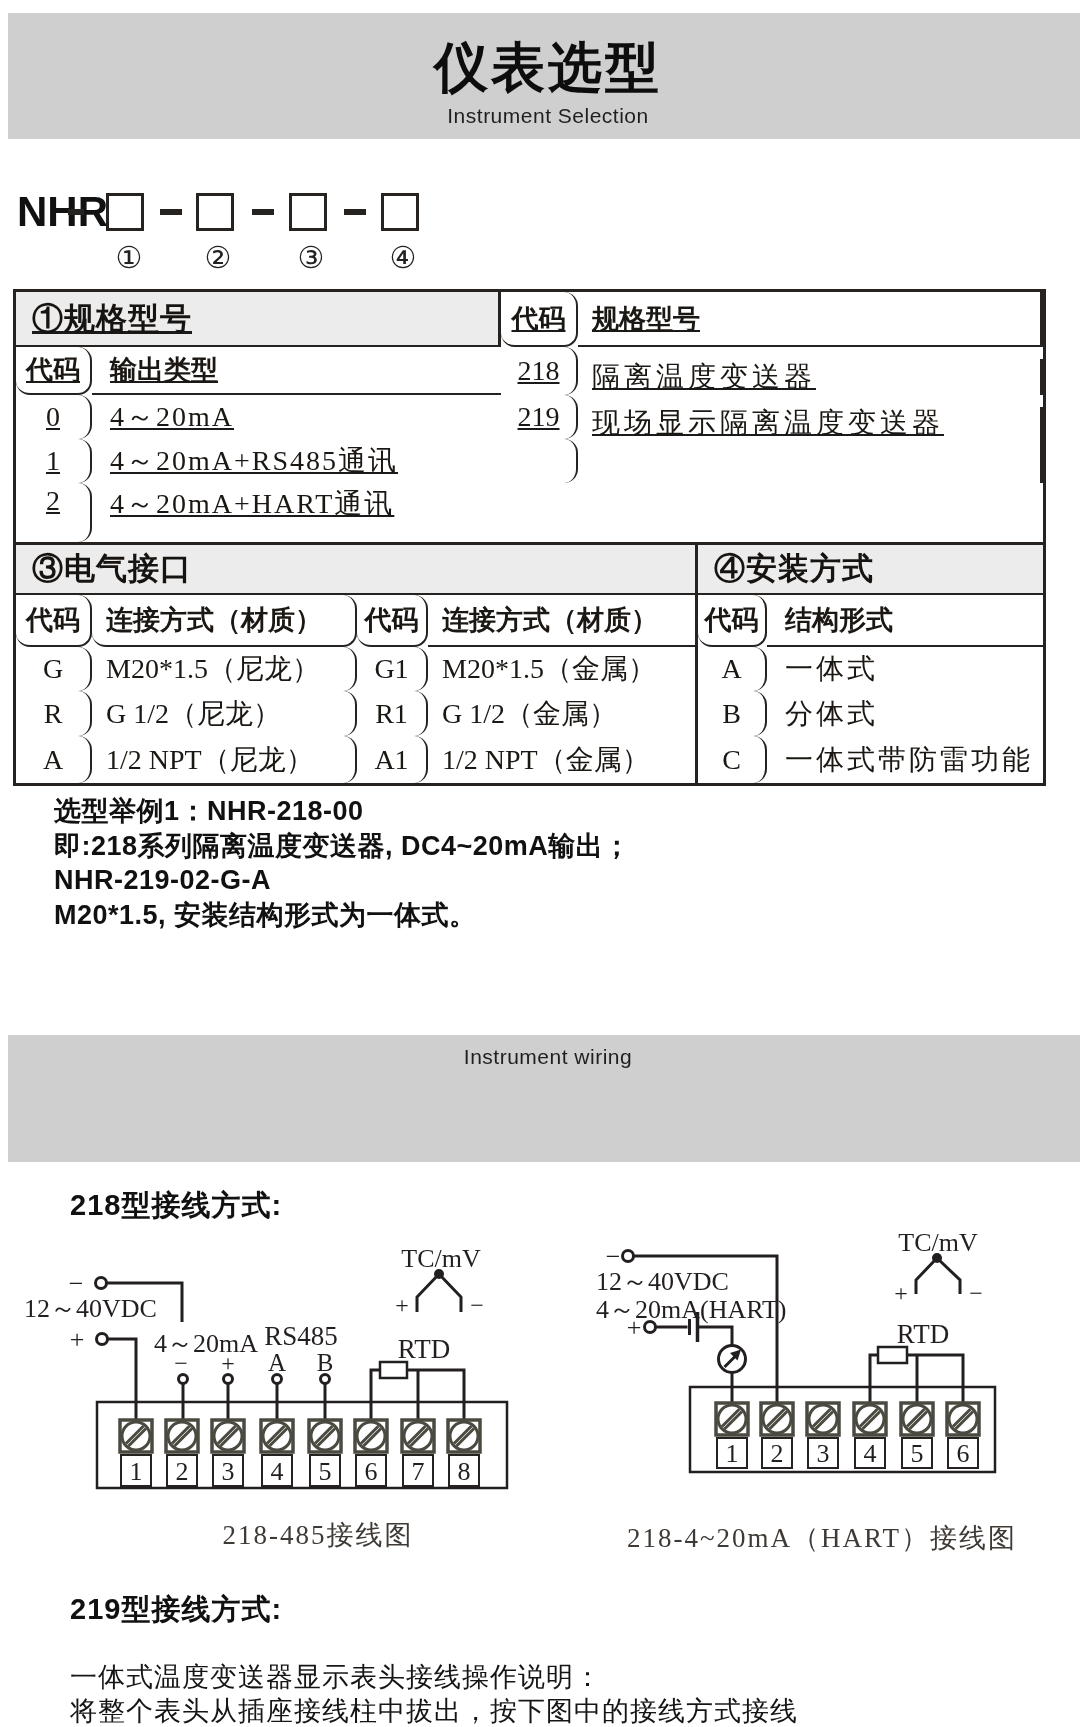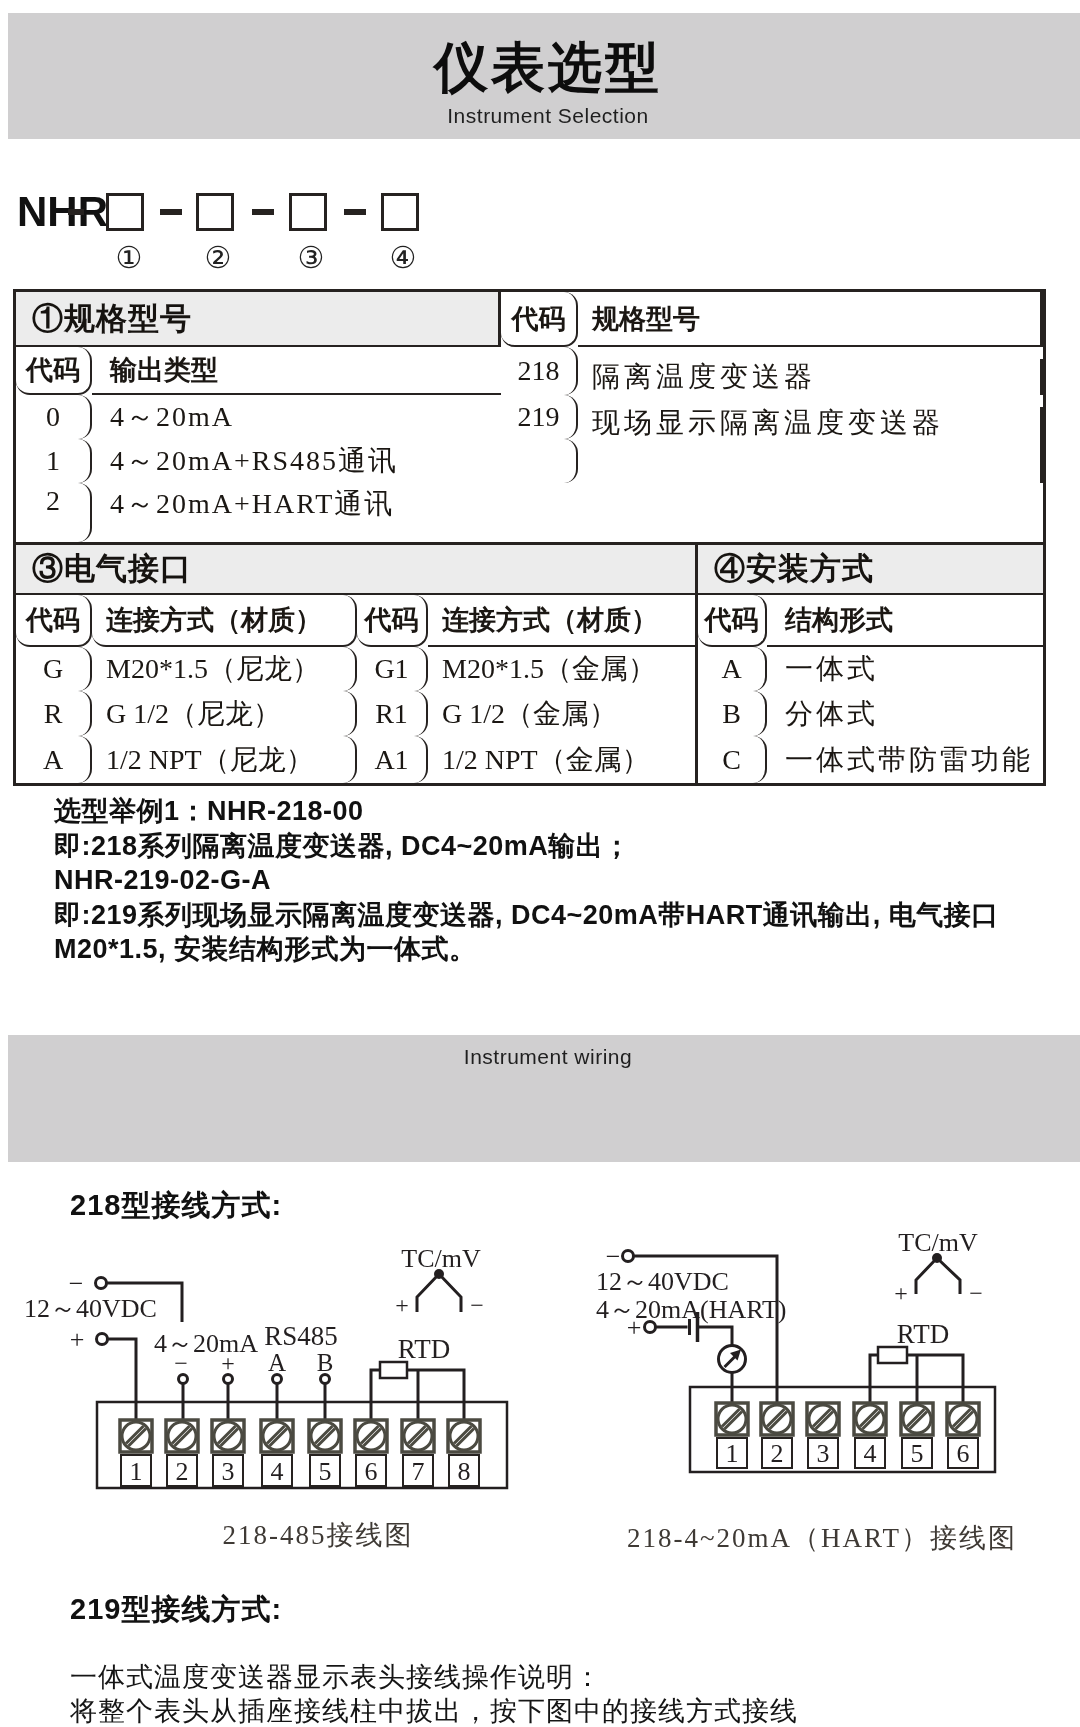--- a/index.html
+++ b/index.html
@@ -14,21 +14,21 @@
 
   
   .nhr{font-size:42px;font-weight:700;letter-spacing:0px;color:#111;}
   .code-box{border:3px solid #262220;background:#fff;}
   .dash{background:#262220;}
   .marker{font-family:"Liberation Serif","DejaVu Serif",serif;font-size:30px;color:#222;transform:translateX(-50%);}
 
   
   .tbl{border:3px solid #262220;width:1033px;box-sizing:border-box;background:#fff;}
   .grid{display:grid;box-sizing:border-box;}
-  .gA{grid-template-columns:76px 409px 77px 465px;grid-template-rows:55px 48px 44px 44px 59px;border-bottom:3px solid #262220;}
+  .gA{grid-template-columns:76px 409px 77px 465px;grid-template-rows:55px 48px 44px 44px 59px;border-bottom:3px solid #262220;text-decoration:underline;}
   .gB{grid-template-columns:76px 265px 71px 270px 69px 276px;grid-template-rows:50px 52px 44px 45px 47px;}
   .cell{box-sizing:border-box;display:flex;align-items:center;font-family:"Liberation Serif","DejaVu Serif",serif;}
   .sec-hdr{background:#ececec;font-weight:700;font-size:31px;padding-left:16px;letter-spacing:1px;color:#161310;}
   .col-hdr{font-weight:700;font-size:27px;color:#1b1713;}
   .datac{font-size:28px;color:#1b1713;}
   .ctr{justify-content:center;padding-left:0 !important;}
   .padl{padding-left:14px;}
   .padl2{padding-left:18px;}
   .bR2{border-right:2px solid #262220;border-radius:14px;}
   .bR3{border-right:3px solid #262220;}
@@ -131,21 +131,20 @@
       <div class="cell datac padl bR3">1/2 NPT（金属）</div>
       <div class="cell datac ctr bR2">C</div>
       <div class="cell datac padl2 sp3">一体式带防雷功能</div>
     </div>
   </div>
 
   <div class="abs notes" style="left:54px;top:794px;width:980px;">
     <div>选型举例1：NHR-218-00</div>
     <div>即:218系列隔离温度变送器, DC4~20mA输出；</div>
     <div>NHR-219-02-G-A</div>
-    <div>即:219系列现场显示隔离温度变送器, DC4~20mA带HART通讯输出, 电气接口</div>
     <div>M20*1.5, 安装结构形式为一体式。</div>
   </div>
 
   <div class="abs band" style="top:1035px;height:127px;">
     <div class="band-sub">Instrument wiring</div>
   </div>
 
   <div class="abs wire-head" style="left:70px;top:1186px;">218型接线方式:</div>
 
   <svg class="abs" style="left:0;top:1230px;" width="540" height="330" viewBox="0 1230 540 330">

